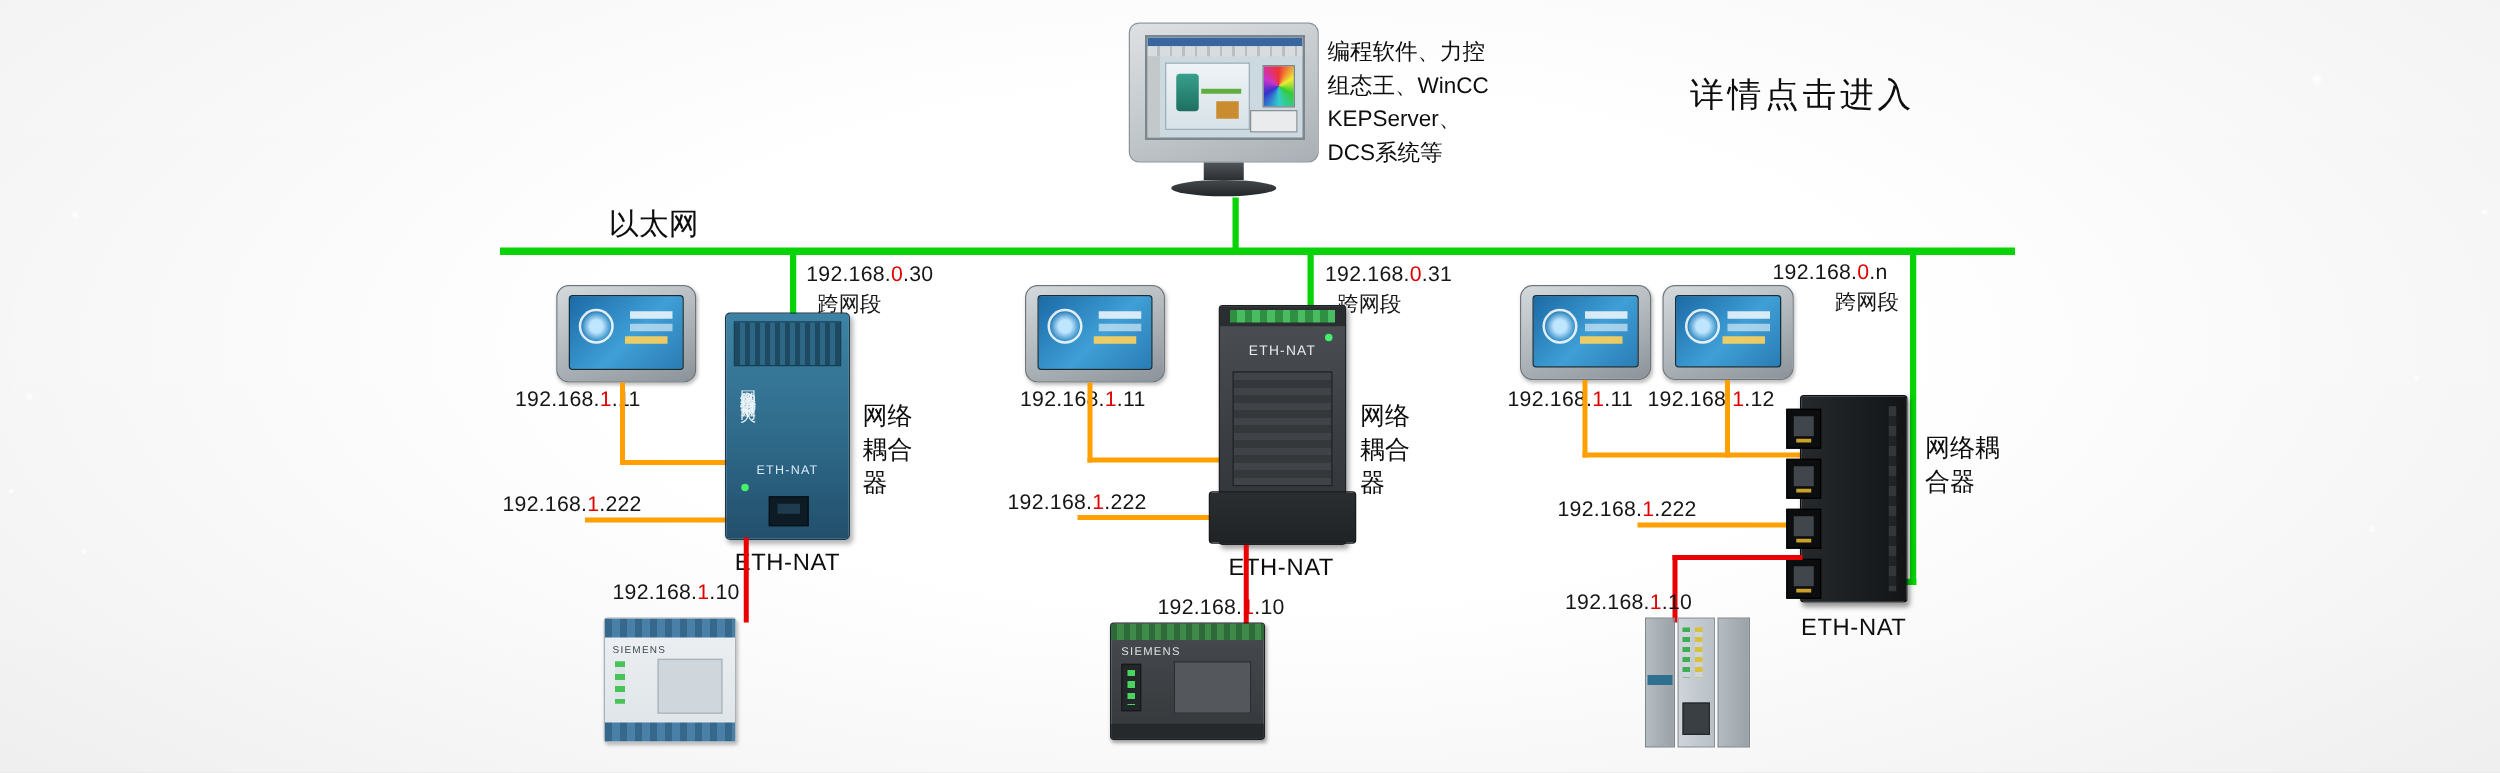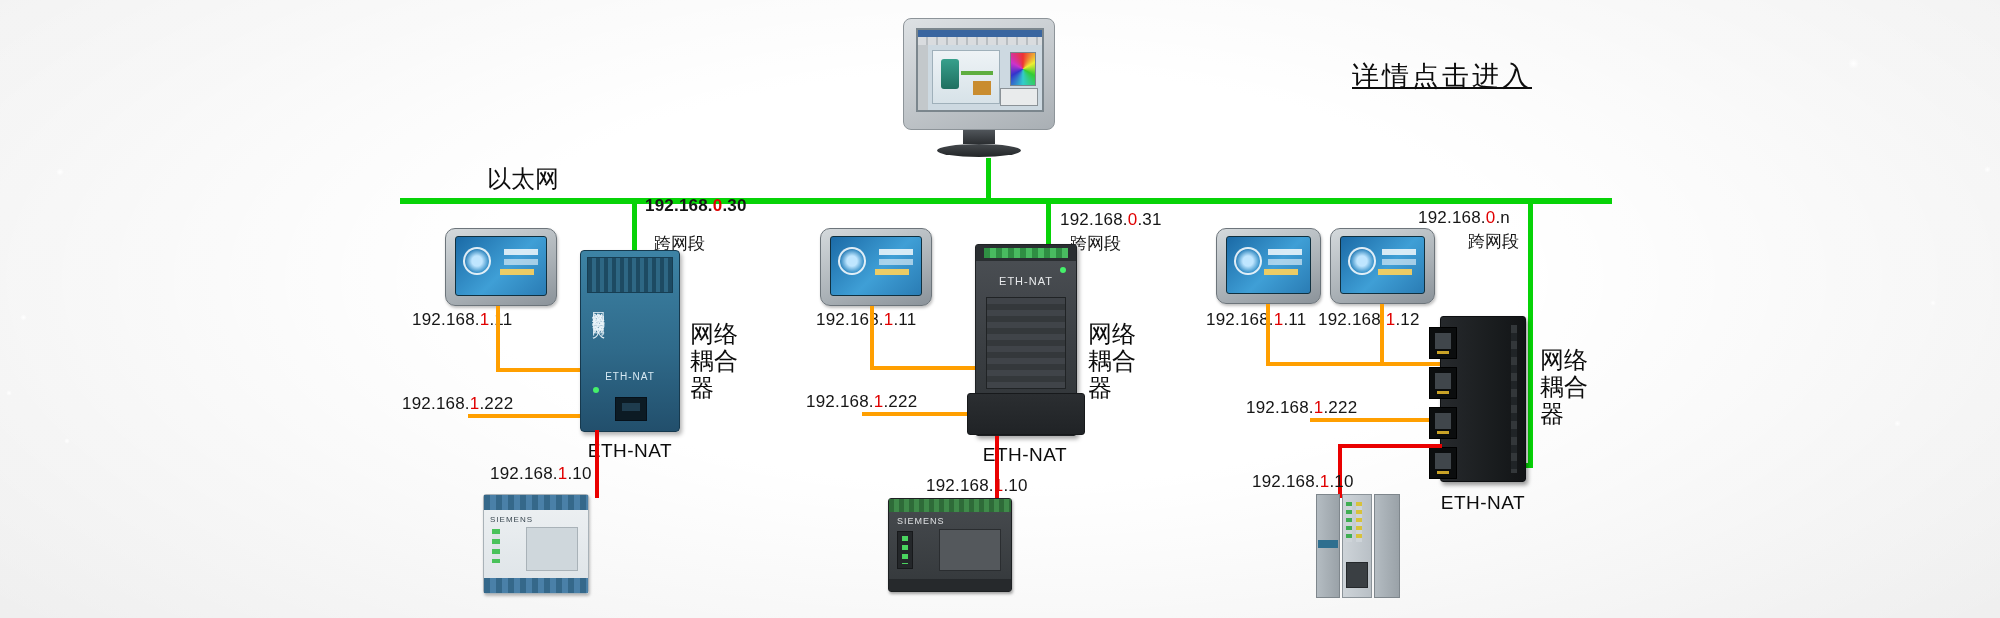--- a/index.html
+++ b/index.html
@@ -13,22 +13,22 @@
   .sparkle{position:absolute;border-radius:50%;background:radial-gradient(circle,#ffffff 0%,rgba(255,255,255,0) 70%);}
   .ip{position:absolute;font-size:17px;color:#161616;white-space:nowrap;letter-spacing:.2px;}
   .ip .seg{color:#e00000;}
   .note{position:absolute;font-size:17px;color:#161616;white-space:nowrap;}
   .wire{position:absolute;}
   .wire.green{background:#07d307;}
   .wire.orange{background:#ff9f00;}
   .wire.red{background:#ea0000;}
   .eth-label{position:absolute;font-size:24px;color:#0d0d0d;}
   .caption{position:absolute;font-size:18px;line-height:27px;color:#0d0d0d;}
-  .details{position:absolute;font-size:27px;letter-spacing:3px;color:#0d0d0d;cursor:pointer;text-decoration:underline;}
-  .coupler-label{position:absolute;font-size:24px;line-height:27px;color:#0d0d0d;}
+  .details{position:absolute;font-size:27px;letter-spacing:3px;color:#0d0d0d;cursor:pointer;}
+  .coupler-label{position:absolute;font-size:20px;line-height:27px;color:#0d0d0d;}
   .coupler-name{position:absolute;font-size:19px;color:#0d0d0d;text-align:center;letter-spacing:.5px;}
 
   
   .monitor{position:absolute;}
   .mon-body{position:absolute;left:0;top:0;width:152px;height:112px;border-radius:8px;
     background:linear-gradient(160deg,#dde1e4 0%,#c2c7cb 55%,#a9afb4 100%);border:1px solid #8d9499;}
   .mon-screen{position:absolute;left:12px;top:9px;width:128px;height:84px;background:#cdd9e1;border:2px solid #7b868d;overflow:hidden;}
   .scr-title{position:absolute;left:0;top:0;right:0;height:7px;background:#3a66a0;}
   .scr-tool{position:absolute;left:0;top:7px;right:0;height:8px;background:repeating-linear-gradient(90deg,#d9dcdf 0 8px,#b9bec2 8px 10px);}
   .scr-side{position:absolute;left:0;top:15px;bottom:0;width:10px;background:#c3c8cb;}
@@ -149,29 +149,35 @@
           <div class="scr-box"></div>
         </div>
         <div class="scr-palette"></div>
         <div class="scr-dialog"></div>
       </div>
     </div>
     <div class="mon-neck"></div>
     <div class="mon-base"></div>
   </div>
 
+  <div class="caption" style="left:1062px;top:28px;">
+    <div>编程软件、力控</div>
+    <div>组态王、WinCC</div>
+    <div>KEPServer、</div>
+    <div>DCS系统等</div>
+  </div>
 
   <div class="details" style="left:1352px;top:58px;">详情点击进入</div>
 
   <div class="eth-label" style="left:487px;top:163px;">以太网</div>
   <div class="wire green" style="left:400px;top:198px;width:1212px;height:6px;"></div>
   <div class="wire green" style="left:986px;top:158px;width:5px;height:42px;"></div>
 
   <div class="wire green" style="left:632px;top:204px;width:5px;height:50px;"></div>
-  <div class="ip" style="left:645px;top:196px;font-weight:bold;">
+  <div class="ip" style="left:645px;top:210px;">
     <span>192.168.</span><span class="seg">0</span><span>.30</span>
   </div>
   <div class="note" style="left:654px;top:232px;">跨网段</div>
 
   <div class="hmi" style="left:445px;top:228px;">
     <div class="hmi-screen"></div>
   </div>
   <div class="ip" style="left:412px;top:310px;">
     <span>192.168.</span><span class="seg">1</span><span>.11</span>
   </div>

